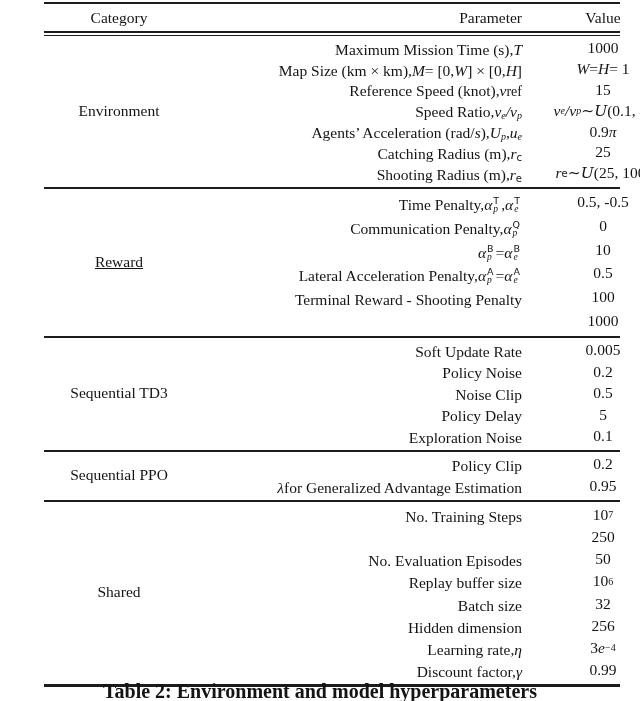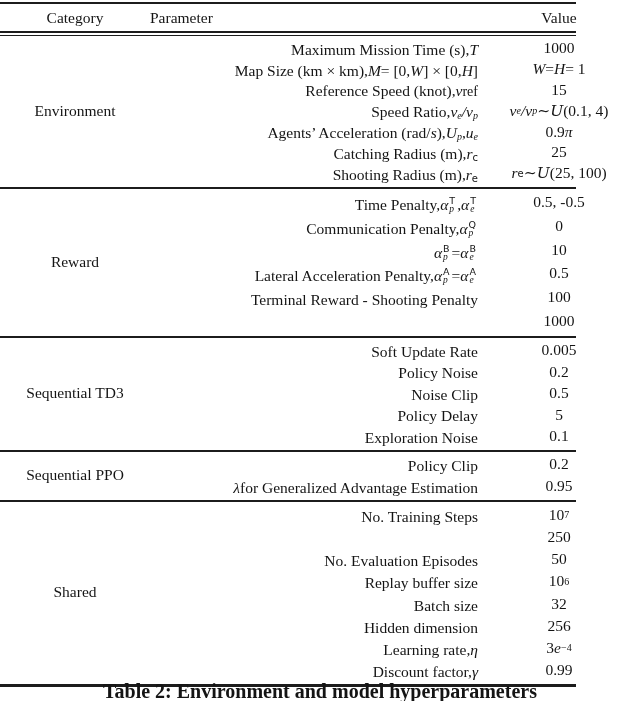--- a/index.html
+++ b/index.html
@@ -5,30 +5,30 @@
   html,body{margin:0;padding:0;}
   .page{
     position:relative;
     width:640px;height:701px;
     background:#ffffff;
     overflow:hidden;
     font-family:"Liberation Serif","DejaVu Serif",serif;
     color:#141414;
     font-size:15.5px;
   }
-  .tbl{position:absolute;left:0;top:2px;width:576px;}
+  .tbl{position:absolute;left:0;top:2px;width:576px;padding-left:44px;}
   .rule-top{height:0;border-top:2px solid #1c1c1c;}
   .rule-bottom{height:0;border-top:3px solid #1c1c1c;}
   .rule-dbl{height:2px;border-top:2px solid #1c1c1c;border-bottom:1px solid #1c1c1c;background:#fff;}
   .hdr-row{
     display:grid;grid-template-columns:150px 328px 162px;
     height:27px;align-items:center;
   }
   .hdr-cat{grid-column:1;text-align:center;}
-  .hdr-par{grid-column:2;}
+  .hdr-par{grid-column:2;text-align:right;}
   .hdr-val{grid-column:3;text-align:center;}
   .section{
     display:grid;grid-template-columns:150px 328px 162px;
     padding:2px 0 3px 0;
   }
   .section + .section{border-top:2px solid #1c1c1c;}
   .sec-0{grid-auto-rows:20.8px;}
   .sec-1{grid-auto-rows:23.7px;}
   .sec-2{grid-auto-rows:21.4px;}
   .sec-3{grid-auto-rows:21.5px;}
@@ -145,21 +145,21 @@
           </div>
           <div class="cell value">
             <span class="sg-it">r</span>
             <span class="sg-subsf">e</span>
             <span class="sg-rm"> ∼ </span>
             <span class="sg-cal">U</span>
             <span class="sg-rm">(25, 100)</span>
           </div>
         </div>
         <div class="section sec-1">
-          <div class="cat" style="grid-row: 1 / span 6;">Reward</div>
+          <div class="cat" style="grid-row: 1 / span 6; text-decoration: underline;">Reward</div>
           <div class="cell param">
             <span class="sg-rm">Time Penalty, </span>
             <span class="sg-it">α</span>
             <span class="stk">
               <span class="sp">T</span>
               <span class="sb">p</span>
             </span>
             <span class="sg-rm">, </span>
             <span class="sg-it">α</span>
             <span class="stk">

